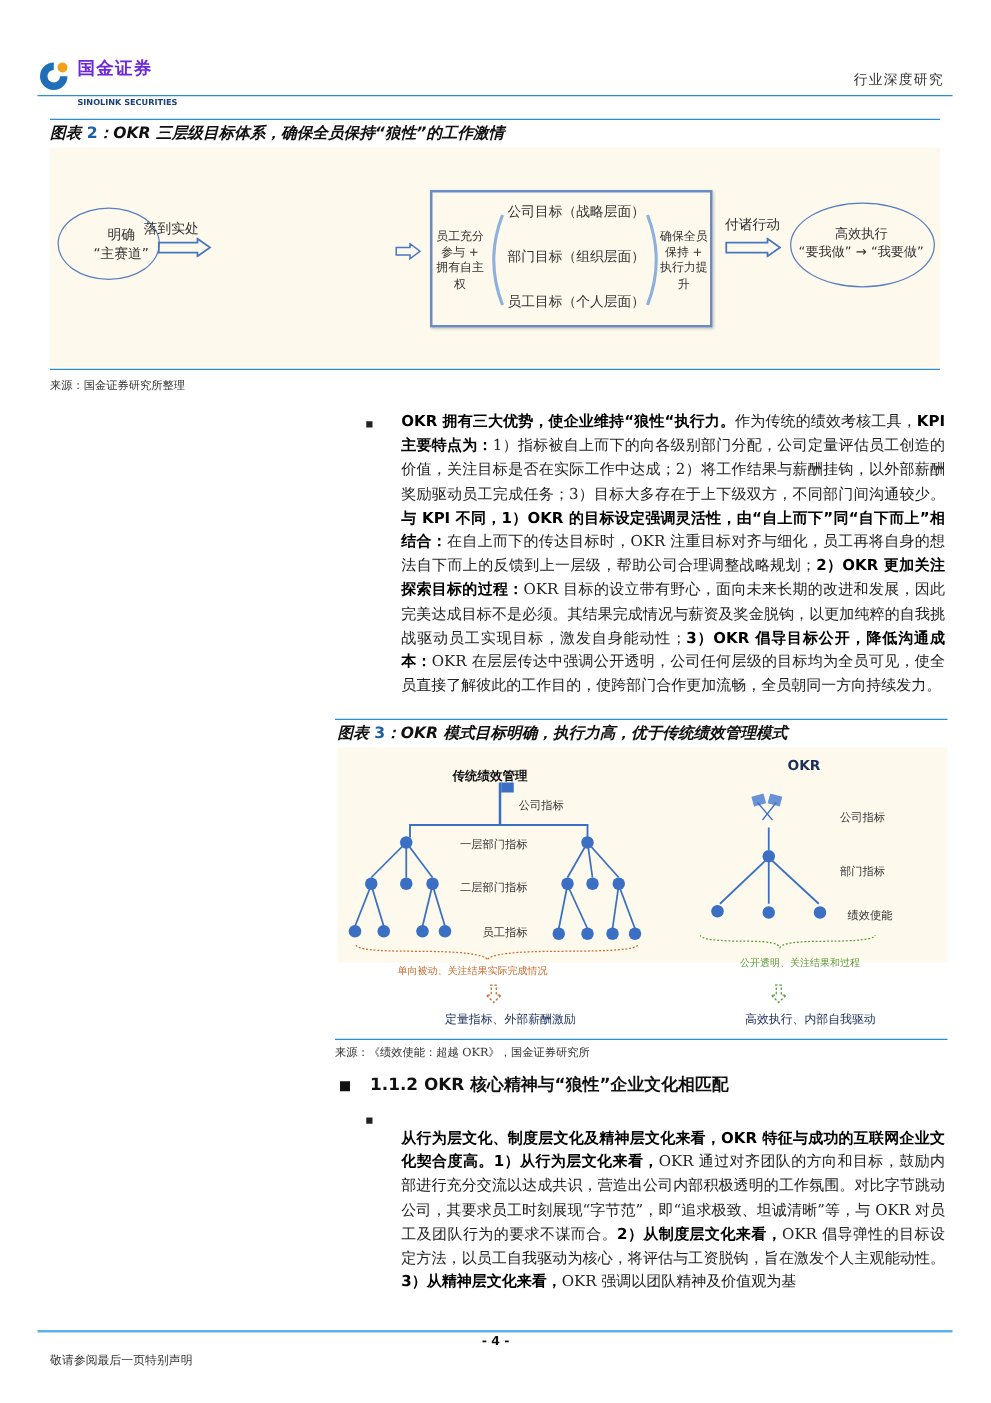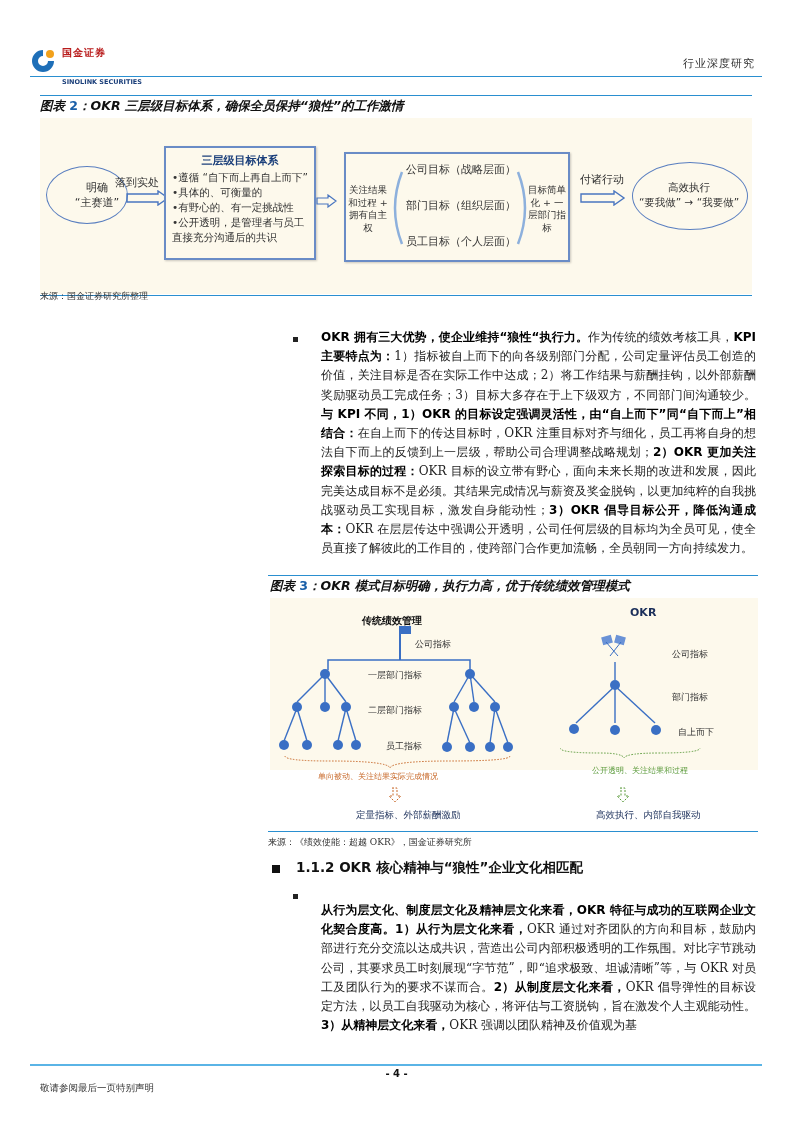--- a/index.html
+++ b/index.html
@@ -1,20 +1,20 @@
 <!DOCTYPE html>
 <html><head>
 <meta charset="utf-8">
 <style>
   html,body{margin:0;padding:0;background:#fff;}
   body{width:793px;height:1122px;position:relative;overflow:hidden;font-family:"DejaVu Serif","Liberation Serif",serif;color:#111;}
   .abs{position:absolute;}
   .hr{position:absolute;height:1px;background:#2a8fd0;}
   .logo{left:30px;top:46px;width:130px;height:28px;}
-  .logo-cn{position:absolute;left:32px;top:0;font-family:"DejaVu Sans",sans-serif;font-weight:bold;font-size:10px;color:#b91c1c;letter-spacing:1px;}
+  .logo-cn{position:absolute;left:32px;top:0;font-family:"DejaVu Sans",sans-serif;font-weight:bold;font-size:14px;color:#6d28d9;letter-spacing:1px;}
   .logo-en{position:absolute;left:32px;top:32px;font-family:"DejaVu Sans",sans-serif;font-weight:bold;font-size:6.5px;color:#1b3f7a;}
   .header-right{right:38px;top:56px;font-size:11px;color:#333;letter-spacing:1px;}
   .fig-title{font-family:"DejaVu Sans",sans-serif;font-weight:bold;font-style:italic;font-size:12.5px;color:#111;}
   .fig-title .num{color:#1a5fa8;font-style:normal;}
   .source{font-size:9px;color:#333;}
   .panel{background:#fdf9ec;}
   .body-text{font-size:12px;line-height:19.2px;color:#222;text-align:justify;}
   .body-text b{font-family:"DejaVu Sans",sans-serif;font-weight:bold;color:#000;}
   .bullet{position:absolute;width:5px;height:5px;background:#222;}
   .sec-bullet{position:absolute;width:8px;height:8px;background:#111;}
@@ -46,59 +46,50 @@
   <div class="oval" style="left:6px;top:48px;width:80px;height:56px;"></div>
   <div class="diag-txt" style="left:8px;top:62px;width:98px;font-size:11px;">
     <div>明确</div>
       <div>“主赛道”</div>
   </div>
   <div class="diag-txt" style="left:72px;top:57px;width:50px;font-size:11px;">落到实处</div>
   <svg class="arrow-h" style="left:86px;top:72px" width="44" height="16">
       <path d="M1 4 H32 V1 L42 8 L32 15 V12 H1 Z" fill="none" stroke="#4a76c0" stroke-width="1.4"></path>
     </svg>
 
-  <div class="box" style="left:124px;top:28px;width:148px;height:110px;">
-    <div class="diag-txt" style="left:0;top:5px;width:148px;font-weight:bold;font-size:11px;color:#1b3f7a;">三层级目标体系</div>
-    <div class="diag-txt" style="left:6px;top:22px;width:140px;text-align:left;font-size:10.5px;line-height:15px;">
-      <div>•遵循 “自下而上再自上而下”</div>
-      <div>•具体的、可衡量的</div>
-      <div>•有野心的、有一定挑战性</div>
-      <div>•公开透明，是管理者与员工直接充分沟通后的共识</div>
-    </div>
-  </div>
   <svg class="arrow-h" style="left:276px;top:76px" width="22" height="14">
       <path d="M1 4 H12 V1 L20 7 L12 13 V10 H1 Z" fill="none" stroke="#4a76c0" stroke-width="1.2"></path>
     </svg>
 
   <div class="box" style="left:304px;top:34px;width:222px;height:106px;">
-    <div class="diag-txt" style="left:2px;top:30px;width:40px;font-size:9.5px;line-height:12.5px;">关注结果和过程 + 拥有自主权</div>
+    <div class="diag-txt" style="left:2px;top:30px;width:40px;font-size:9.5px;line-height:12.5px;">员工充分参与 + 拥有自主权</div>
     <svg class="abs" style="left:40px;top:14px" width="20" height="80">
         <path d="M16 4 Q2 40 16 76" fill="none" stroke="#8db0dc" stroke-width="2.5"></path>
       </svg>
     <div class="diag-txt" style="left:50px;top:8px;width:130px;font-size:11px;">公司目标（战略层面）</div>
     <div class="diag-txt" style="left:50px;top:44px;width:130px;font-size:11px;">部门目标（组织层面）</div>
     <div class="diag-txt" style="left:50px;top:80px;width:130px;font-size:11px;">员工目标（个人层面）</div>
     <svg class="abs" style="left:168px;top:14px" width="20" height="80">
         <path d="M4 4 Q18 40 4 76" fill="none" stroke="#8db0dc" stroke-width="2.5"></path>
       </svg>
-    <div class="diag-txt" style="left:182px;top:30px;width:38px;font-size:9.5px;line-height:12.5px;">目标简单化 + 一层部门指标</div>
+    <div class="diag-txt" style="left:182px;top:30px;width:38px;font-size:9.5px;line-height:12.5px;">确保全员保持 + 执行力提升</div>
   </div>
 
   <div class="diag-txt" style="left:534px;top:54px;width:56px;font-size:11px;text-align:center;">付诸行动</div>
   <svg class="arrow-h" style="left:540px;top:72px" width="46" height="16">
       <path d="M1 4 H34 V1 L44 8 L34 15 V12 H1 Z" fill="none" stroke="#4a76c0" stroke-width="1.4"></path>
     </svg>
   <div class="oval" style="left:592px;top:44px;width:114px;height:66px;"></div>
   <div class="diag-txt" style="left:592px;top:62px;width:114px;font-size:10.5px;line-height:15px;">
     <div>高效执行</div>
       <div>“要我做” → “我要做”</div>
   </div>
 </div>
 <div class="hr" style="left:40px;width:712px;top:295px;"></div>
-<div class="abs source" style="left:40px;top:290px;font-family:Liberation Mono, monospace;">来源：国金证券研究所整理</div>
+<div class="abs source" style="left:40px;top:302px;font-family:Liberation Mono, monospace;">来源：国金证券研究所整理</div>
 
 <div class="bullet" style="left:293px;top:337px;"></div>
 <div class="abs body-text" id="p1" style="left:321px;top:328px;width:435px;"><b>OKR 拥有三大优势，使企业维持“狼性“执行力。</b><span>作为传统的绩效考核工具，</span><b>KPI 主要特点为：</b><span>1）指标被自上而下的向各级别部门分配，公司定量评估员工创造的价值，关注目标是否在实际工作中达成；2）将工作结果与薪酬挂钩，以外部薪酬奖励驱动员工完成任务；3）目标大多存在于上下级双方，不同部门间沟通较少。</span><b>与 KPI 不同，1）OKR 的目标设定强调灵活性，由“自上而下”同“自下而上”相结合：</b><span>在自上而下的传达目标时，OKR 注重目标对齐与细化，员工再将自身的想法自下而上的反馈到上一层级，帮助公司合理调整战略规划；</span><b>2）OKR 更加关注探索目标的过程：</b><span>OKR 目标的设立带有野心，面向未来长期的改进和发展，因此完美达成目标不是必须。其结果完成情况与薪资及奖金脱钩，以更加纯粹的自我挑战驱动员工实现目标，激发自身能动性；</span><b>3）OKR 倡导目标公开，降低沟通成本：</b><span>OKR 在层层传达中强调公开透明，公司任何层级的目标均为全员可见，使全员直接了解彼此的工作目的，使跨部门合作更加流畅，全员朝同一方向持续发力。</span></div>
 
 <div class="hr" style="left:268px;width:490px;top:575px;"></div>
 <div class="abs fig-title" style="left:270px;top:578px;">
   <span>图表 </span><span class="num">3</span><span>：OKR 模式目标明确，执行力高，优于传统绩效管理模式</span>
 </div>
 <div class="abs panel" style="left:270px;top:598px;width:488px;height:172px;">
 
@@ -169,21 +160,21 @@
         <circle cx="55" cy="87" r="5"></circle>
         <circle cx="14" cy="131" r="5"></circle>
         <circle cx="55" cy="132" r="5"></circle>
         <circle cx="96" cy="132" r="5"></circle>
       </g>
     <path d="M0 150 Q0 155 40 155 Q62 155 64 160 Q66 155 100 155 Q140 155 140 150" fill="none" stroke="#5a9a3a" stroke-width="1" stroke-dasharray="1.5,1.5"></path>
     <path d="M60 190 h5 v8 l4 0 l-6 6 l-6 -6 l4 0 v-8" fill="none" stroke="#5a9a3a" stroke-width="1" stroke-dasharray="2,1.5"></path>
   </svg>
   <div class="lbl" style="left:402px;top:50px;">公司指标</div>
   <div class="lbl" style="left:402px;top:93px;">部门指标</div>
-  <div class="lbl" style="left:408px;top:128px;">自上而下</div>
+  <div class="lbl" style="left:408px;top:128px;">绩效使能</div>
   <div class="lbl" style="left:322px;top:167px;font-size:8px;color:#5a9a3a;">公开透明、关注结果和过程</div>
   <div class="lbl" style="left:326px;top:211px;font-size:9.5px;color:#1b2f5a;">高效执行、内部自我驱动</div>
 </div>
 <div class="hr" style="left:268px;width:490px;top:831px;"></div>
 <div class="abs source" style="left:268px;top:836px;">来源：《绩效使能：超越 OKR》，国金证券研究所</div>
 
 <div class="sec-bullet" style="left:272px;top:865px;"></div>
 <div class="abs" style="left:296px;top:859px;font-family:'DejaVu Sans',sans-serif;font-weight:bold;font-size:13.5px;">1.1.2 OKR 核心精神与“狼性”企业文化相匹配</div>
 
 <div class="bullet" style="left:293px;top:894px;"></div>

